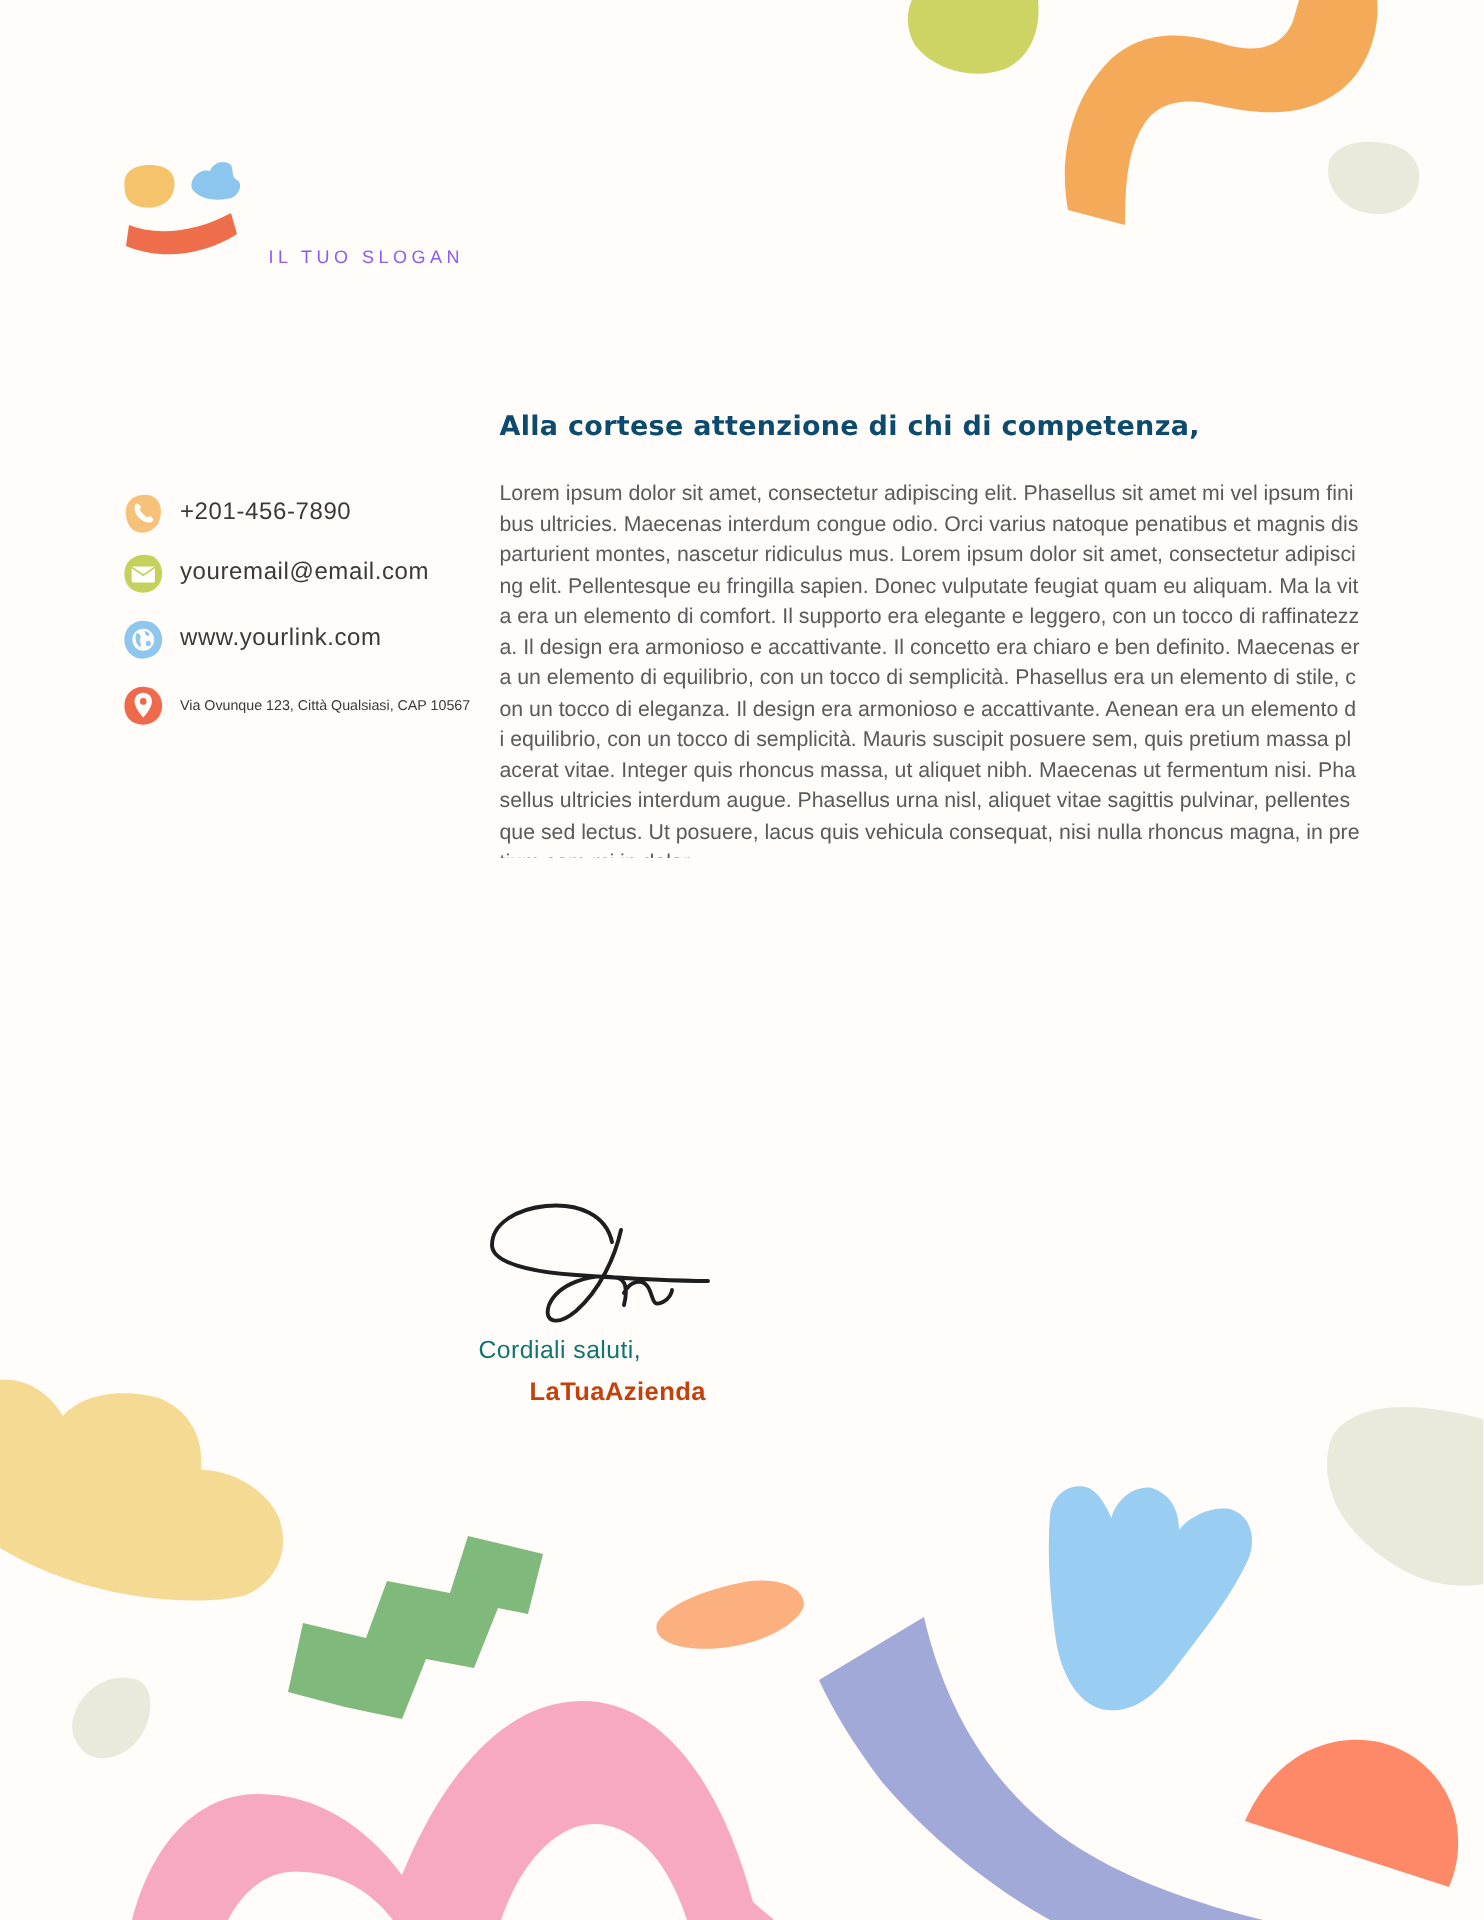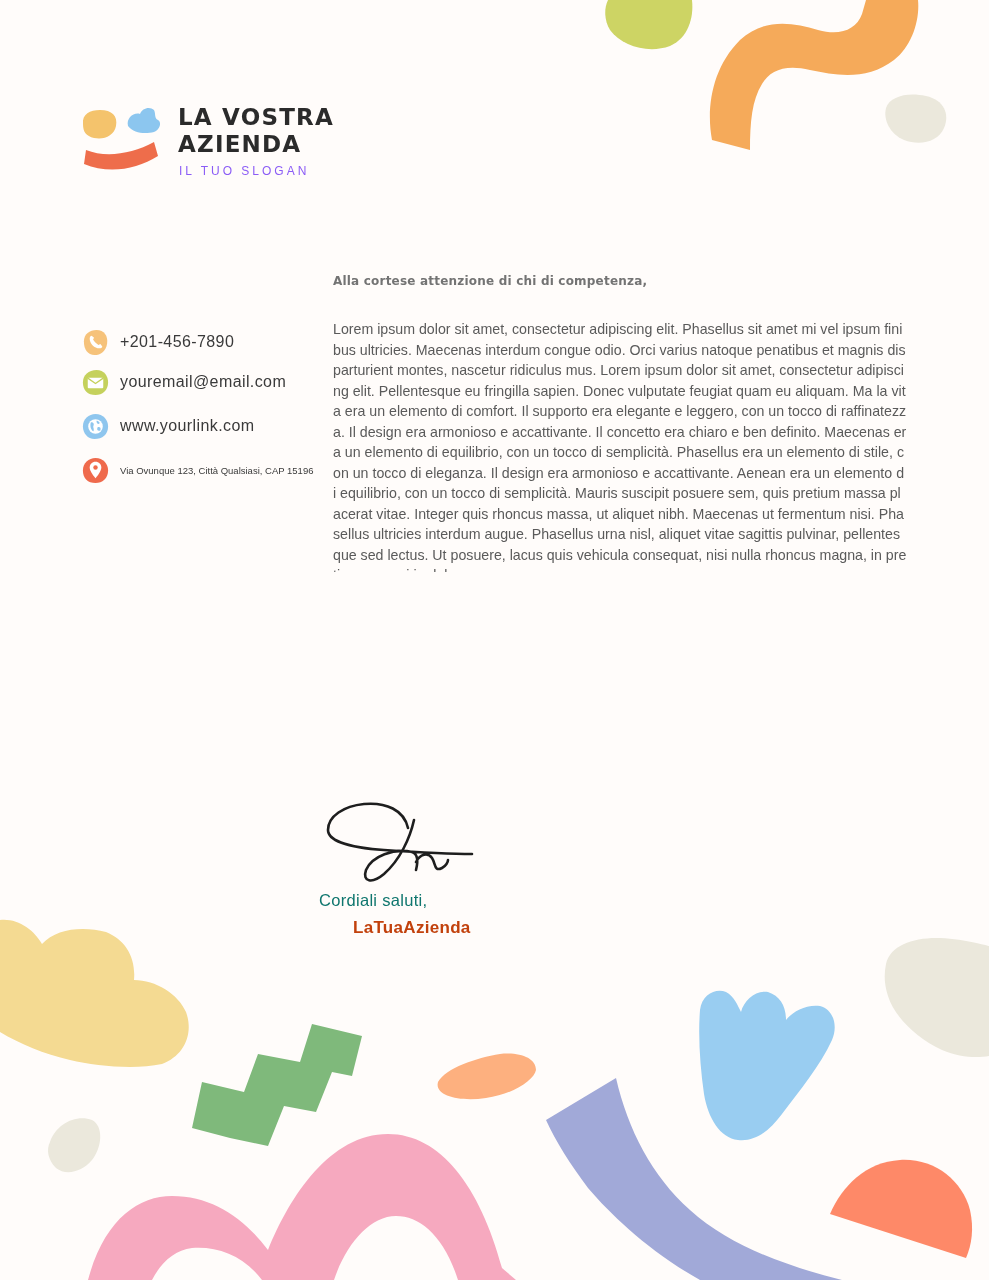--- a/index.html
+++ b/index.html
@@ -33,21 +33,21 @@
       margin-left: 9px;
       font-family: "Liberation Sans", sans-serif; font-size: 16px; color: #3a3a3a;
       letter-spacing: 0.4px; white-space: nowrap;
     }
     .contact .txt.small { font-size: 9.5px; letter-spacing: 0; }
 
     
     .greeting {
       position: absolute; left: 333px; top: 274px;
       font-family: "DejaVu Sans", sans-serif; font-weight: bold;
-      font-size: 12px; color: #737373; letter-spacing: 0.2px; white-space: nowrap;
+      font-size: 18px; color: #0c4a6e; letter-spacing: 0.2px; white-space: nowrap;
     }
     .body-text {
       position: absolute; left: 333px; top: 319px; width: 574px; height: 253px;
       overflow: hidden;
       font-family: "Liberation Sans", sans-serif; font-size: 14.2px; line-height: 20.5px;
       color: #5a5a5a; word-break: break-all; text-align: left;
     }
 
     .signature { position: absolute; left: 324px; top: 798px; width: 152px; height: 90px; }
     .closing {
@@ -88,24 +88,20 @@
 
   <path d="M830,1214 C842,1186 866,1162 900,1160 C934,1158 962,1180 970,1210 C974,1228 972,1244 966,1258 Z" fill="#fe8968"></path>
 </svg>
 
 <div class="logo">
   <svg class="logo-mark" viewBox="0 0 84 72" xmlns="http://www.w3.org/2000/svg">
     <path d="M3,20 C2,10 10,6 20,6 C32,6 38,12 36,22 C34,32 24,36 14,34 C6,32 3,28 3,20 Z" fill="#f4c36c"></path>
     <path d="M48,22 C46,14 54,8 60,10 C62,4 70,2 74,6 C76,10 74,14 78,16 C82,18 80,26 74,28 C66,30 54,30 48,22 Z" fill="#8cc6ef"></path>
     <path d="M6,46 C26,54 52,50 74,38 L78,52 C56,66 28,70 4,60 Z" fill="#ee6d4b"></path>
   </svg>
-  <div class="logo-name">
-    <div>LA VOSTRA</div>
-    <div>AZIENDA</div>
-  </div>
   <div class="logo-slogan">IL TUO SLOGAN</div>
 </div>
 
 <div class="contacts">
   <div class="contact" style="top:0px;">
     <svg class="ic" viewBox="0 0 32 32">
       <path d="M4,15 C4,7 10,3 17,3 C25,3 29,9 28,17 C27,25 21,29 15,29 C8,29 4,23 4,15 Z" fill="#f6c27a"></path>
       <path d="M12,9 C11,9 10,10 10,12 C10,17 15,22 20,22 C22,22 23,21 23,20 L21,17.5 L19,18.5 C17,17.5 14.5,15 13.5,13 L14.5,11 Z" fill="#ffffff"></path>
     </svg>
     <span class="txt">+201-456-7890</span>
@@ -125,21 +121,21 @@
       <path d="M11,12 C13,11 15,13 14,15 C13,17 15,18 14,21 C12,20 10,17 11,12 Z M17,10 C19,10 21,12 20,13 C19,14 17,13 17,10 Z M18,17 C20,16 22,17 21,20 C19,21 17,20 18,17 Z" fill="#8fc6ee"></path>
     </svg>
     <span class="txt">www.yourlink.com</span>
   </div>
   <div class="contact" style="top:128px;">
     <svg class="ic" viewBox="0 0 32 32">
       <path d="M3,16 C3,8 9,3 16,3 C24,3 29,9 29,16 C29,24 23,29 16,29 C8,29 3,24 3,16 Z" fill="#ef6a4c"></path>
       <path d="M16,7 C12.5,7 10,9.5 10,13 C10,17.5 16,24 16,24 C16,24 22,17.5 22,13 C22,9.5 19.5,7 16,7 Z" fill="#ffffff"></path>
       <circle cx="16" cy="13" r="2.3" fill="#ef6a4c"></circle>
     </svg>
-    <span class="txt small">Via Ovunque 123, Città Qualsiasi, CAP 15196</span>
+    <span class="txt small">Via Ovunque 123, Città Qualsiasi, CAP 10567</span>
   </div>
 </div>
 
 <div class="greeting">Alla cortese attenzione di chi di competenza,</div>
 <div class="body-text">Lorem ipsum dolor sit amet, consectetur adipiscing elit. Phasellus sit amet mi vel ipsum finibus ultricies. Maecenas interdum congue odio. Orci varius natoque penatibus et magnis dis parturient montes, nascetur ridiculus mus. Lorem ipsum dolor sit amet, consectetur adipiscing elit. Pellentesque eu fringilla sapien. Donec vulputate feugiat quam eu aliquam. Ma la vita era un elemento di comfort. Il supporto era elegante e leggero, con un tocco di raffinatezza. Il design era armonioso e accattivante. Il concetto era chiaro e ben definito. Maecenas era un elemento di equilibrio, con un tocco di semplicità. Phasellus era un elemento di stile, con un tocco di eleganza. Il design era armonioso e accattivante. Aenean era un elemento di equilibrio, con un tocco di semplicità.   Mauris suscipit posuere sem, quis pretium massa placerat vitae. Integer quis rhoncus massa, ut aliquet nibh. Maecenas ut fermentum nisi. Phasellus ultricies interdum augue. Phasellus urna nisl, aliquet vitae sagittis pulvinar, pellentesque sed lectus. Ut posuere, lacus quis vehicula consequat, nisi nulla rhoncus magna, in pretium sem mi in dolor.</div>
 
 <svg class="signature" viewBox="0 0 152 90" xmlns="http://www.w3.org/2000/svg">
   <path d="M84,30 C80,12 62,4 40,6 C20,8 4,18 4,32 C4,44 30,50 60,52 C90,54 120,56 148,56
            M90,22 C86,40 76,62 60,76 C48,86 38,84 42,72 C48,58 70,50 88,54 C94,56 94,64 92,72
            M92,64 C96,56 104,54 108,60 C112,66 110,74 118,70 C122,68 124,64 124,62" stroke="#1e1e1e" stroke-width="2.6" fill="none" stroke-linecap="round" stroke-linejoin="round"></path>

